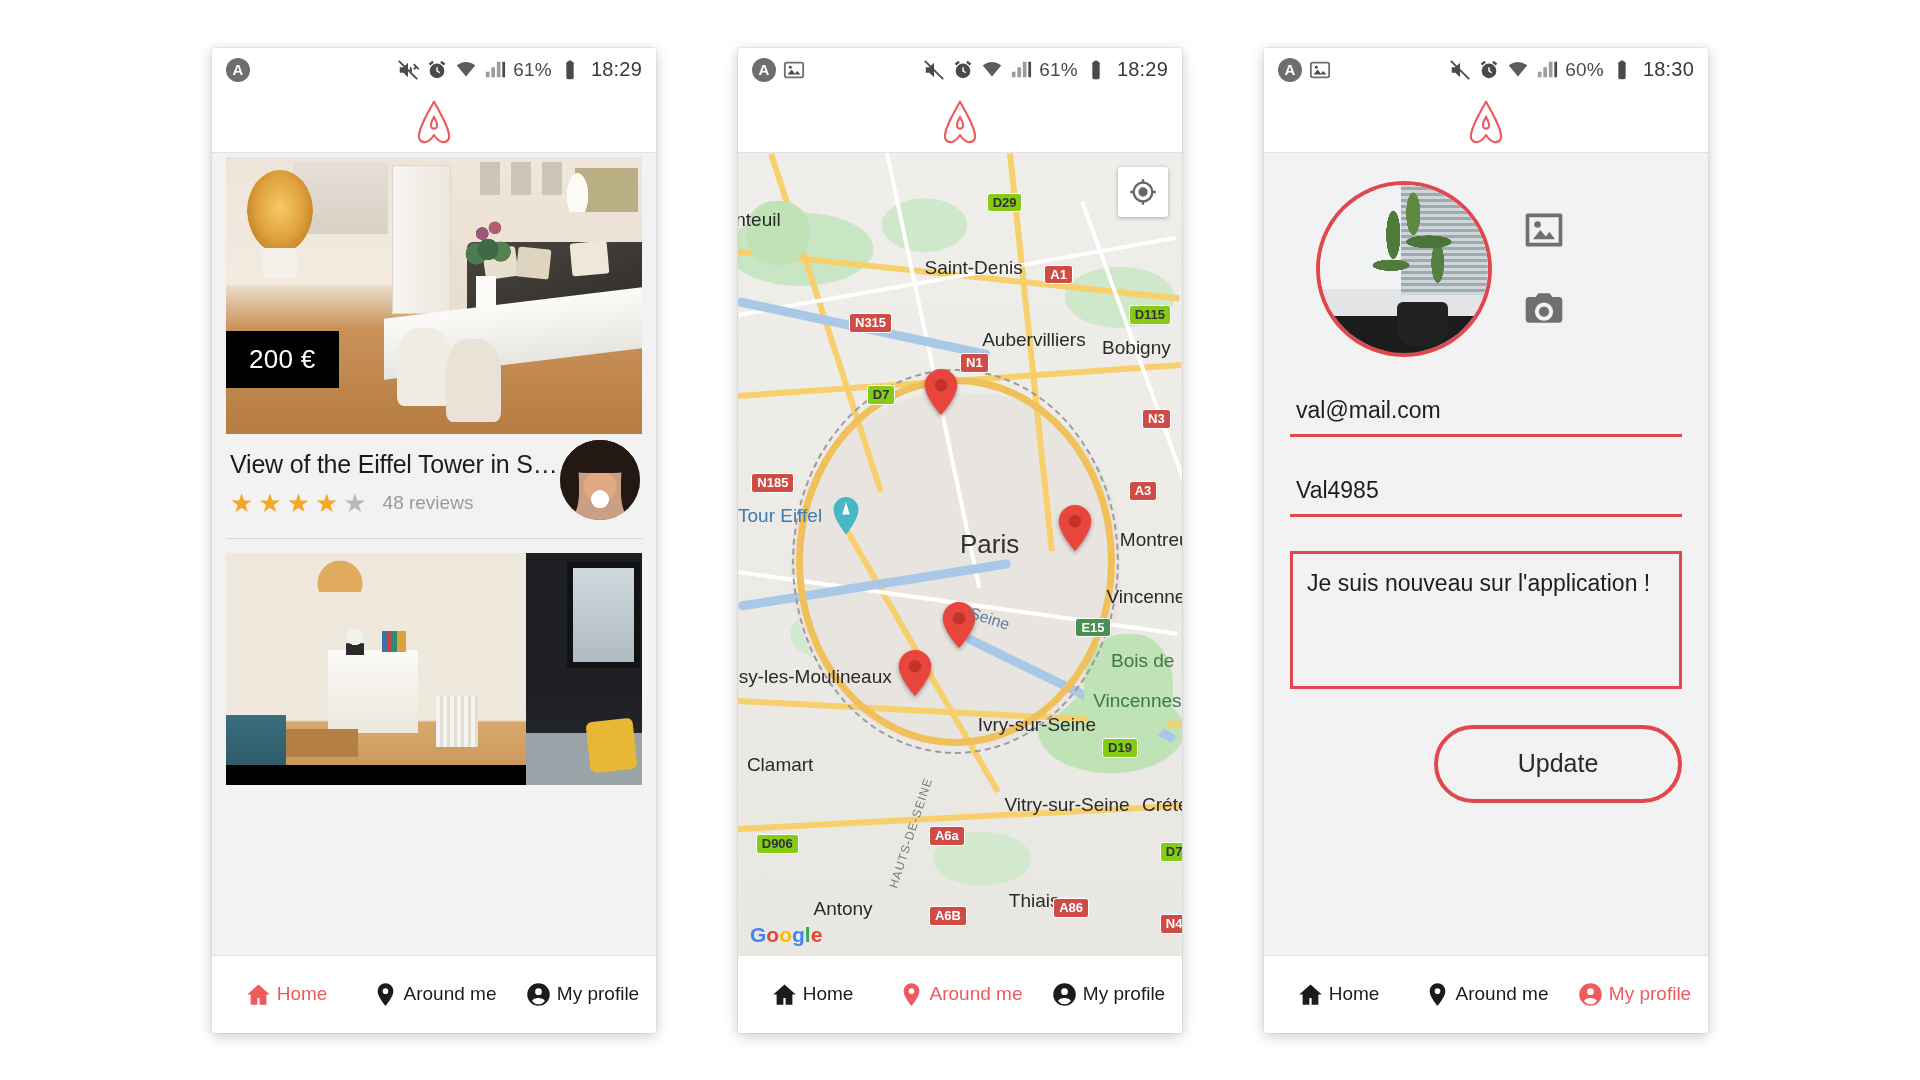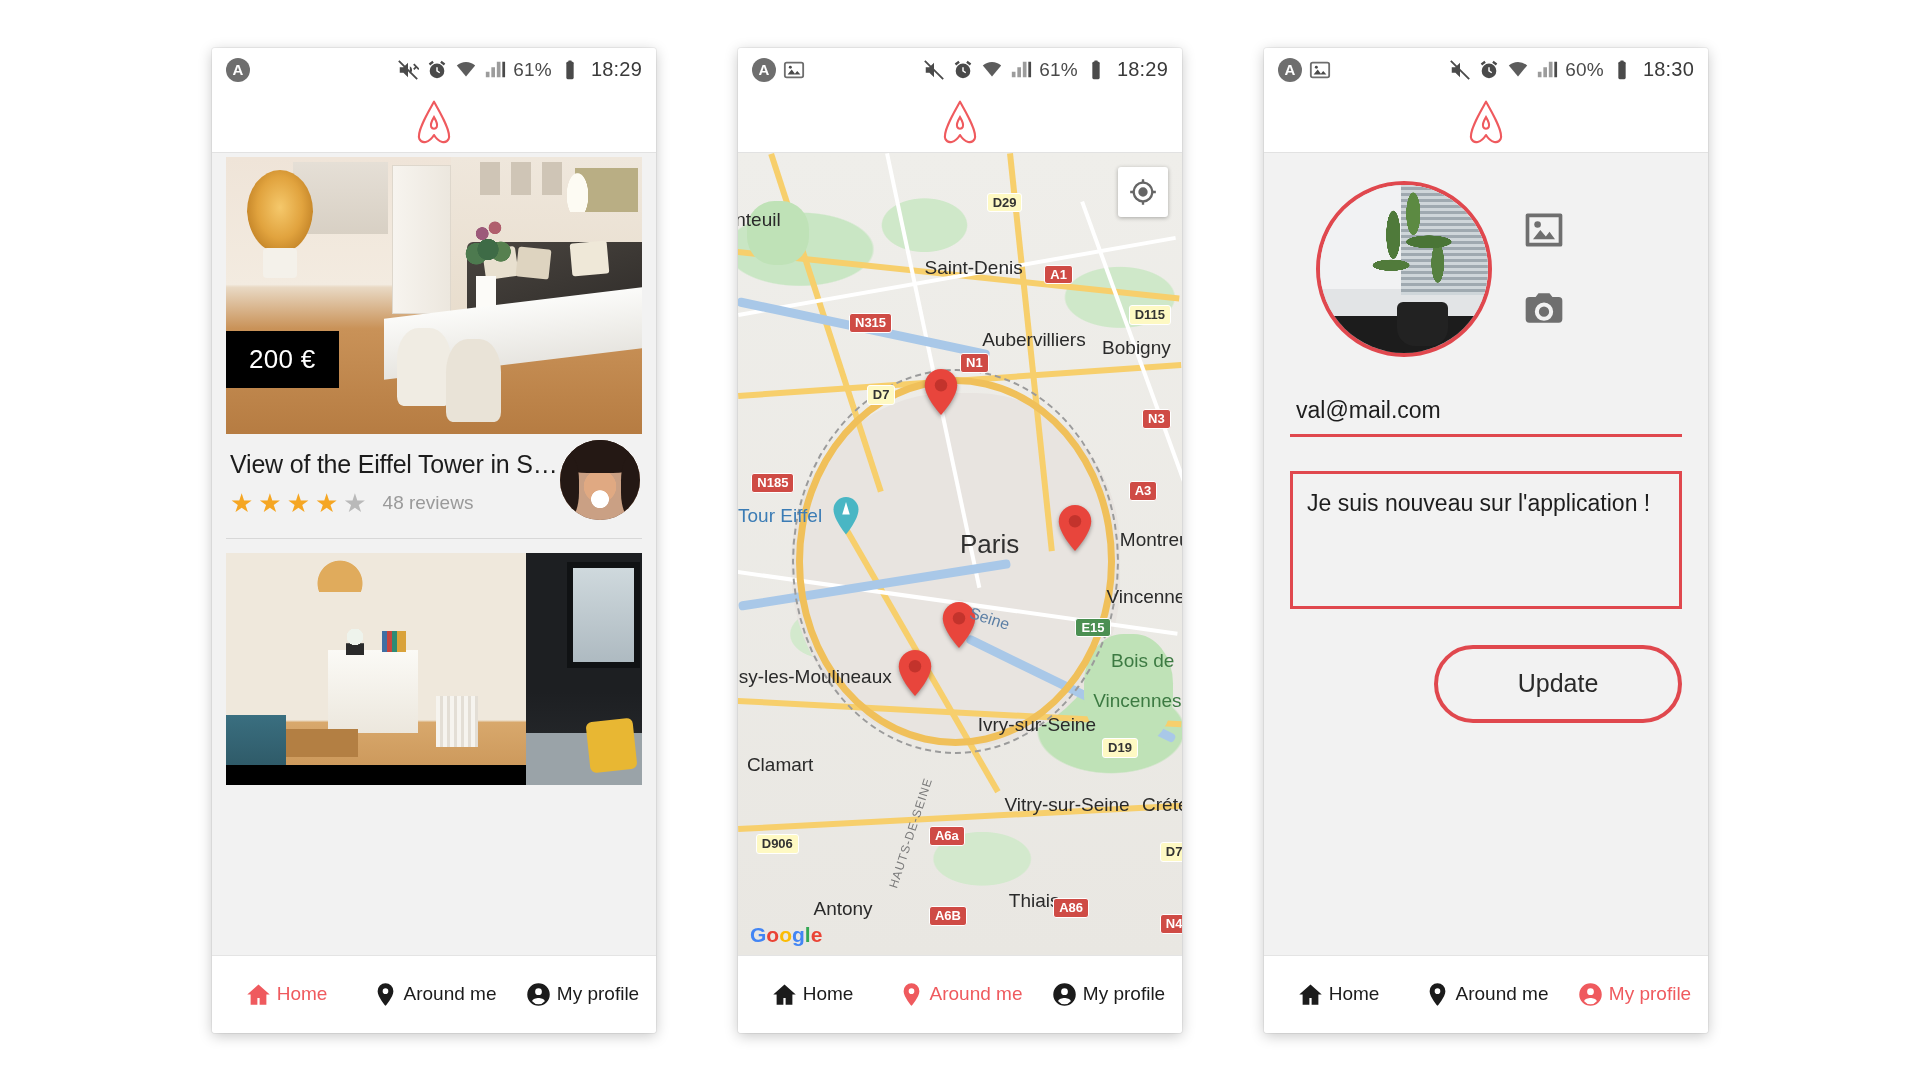--- a/index.html
+++ b/index.html
@@ -229,21 +229,21 @@
     border: 2px dashed #9b9b9b; border-radius: 50%; }
   .rd { position:absolute; background:#f7cf6c; height:6px; transform-origin:0 0; }
   .rd.w { background:#fff; height:4px; }
   .river { position:absolute; background:#a9c8e8; height:9px; transform-origin:0 0; border-radius:4px; }
   .greenpark { position:absolute; background:#bfe2b7; border-radius:44%; }
   .shield {
     position:absolute; font-size:13px; color:#fff; font-weight:bold;
     background:#cf4b45; padding:2px 5px; border-radius:3px;
     border:1px solid #fff; line-height:1.05; white-space:nowrap;
   }
-  .shield.y { background:#fef9c3; color:#333; }
+  .shield.y { background:#84cc16; color:#333; }
   .shield.g { background:#4b8f52; }
   .placelbl { position:absolute; font-size:19px; color:#2a2a2a; white-space:nowrap; }
   .placelbl.sm { font-size:16px; }
   .placelbl.green { color:#3c7a42; }
   .placelbl.blue { color:#3b7cb5; }
   .placelbl.big { font-size:26px; color:#303030; }
   .placelbl.tiny { font-size:12px; color:#7a7a7a; letter-spacing:1px; }
 
   .pin { position: absolute; width: 34px; height: 46px; }
   .pin svg { width: 100%; height: 100%; display:block;
@@ -682,20 +682,24 @@
                 </svg>
             </div>
           </div>
         </div>
 
         <div class="field">
           <div class="val">val@mail.com</div>
           <div class="underline"></div>
         </div>
 
+        <div class="field">
+          <div class="val">Val4985</div>
+          <div class="underline"></div>
+        </div>
 
         <div class="bio">Je suis nouveau sur l'application !</div>
 
         <div class="updatewrap">
           <div class="updatebtn">Update</div>
         </div>
 
       </div>
     </div>
 

